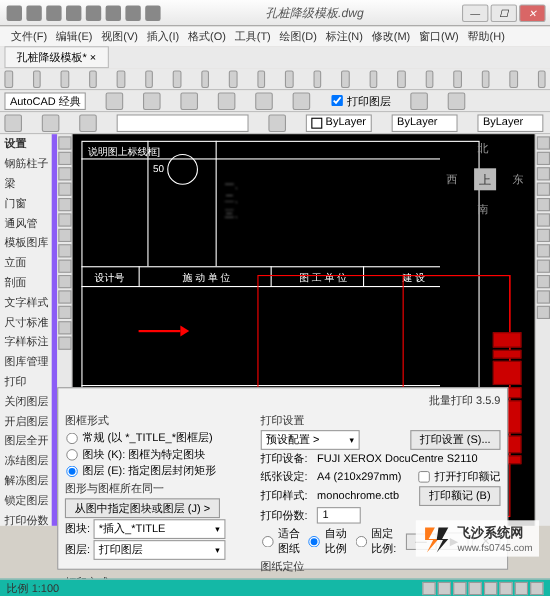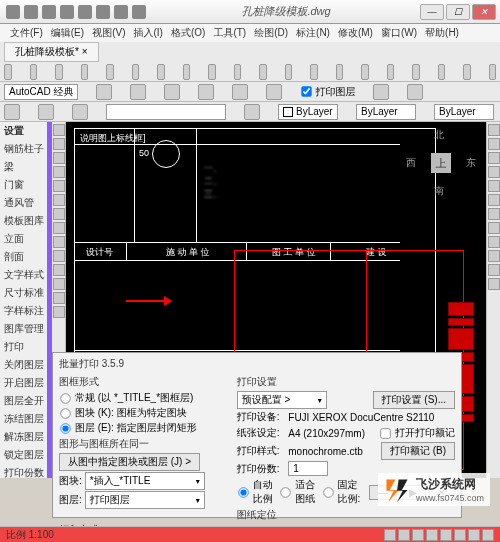--- a/index.html
+++ b/index.html
@@ -37,31 +37,31 @@
 .canvas .blur { color:#888; filter:blur(1px); }
 .canvas .circle { position:absolute; border:1px solid #fff; border-radius:50%; }
 .compass { position:absolute; right:10px; top:6px; width:70px; height:70px; display:flex; align-items:center; justify-content:center; color:#999; font-size:14px; }
 .compass .n { position:absolute; top:0; left:28px; }
 .compass .s { position:absolute; bottom:0; left:28px; }
 .compass .e { position:absolute; right:0; top:28px; }
 .compass .w { position:absolute; left:0; top:28px; }
 .compass .c { width:20px; height:20px; background:#bbb; color:#333; display:flex; align-items:center; justify-content:center; font-size:11px; }
 .redzone { position:absolute; right:12px; top:180px; bottom:20px; width:26px; }
 .redzone .rseg { background:#c00; border:1px solid #800; margin-bottom:2px; }
-.dialog { position:absolute; left:52px; right:38px; bottom:24px; height:166px; background:#f2f2f2; border:1px solid #999; padding:4px 6px; display:flex; flex-direction:column; gap:2px; }
+.dialog { position:absolute; left:52px; right:38px; bottom:24px; height:166px; background:#f2f2f2; border:1px solid #999; padding:4px 6px; display:flex; flex-direction:column; gap:2px;align-items:flex-end; }
 .dlg-title { font-size:10px; color:#333; margin-bottom:2px; }
 .dlg-cols { display:flex; gap:14px; flex:1; }
 .dcol { flex:1; position:relative; }
 .dlg-lbl { font-size:10px; color:#333; margin-bottom:2px; }
 .radio-row { display:flex; align-items:center; gap:3px; margin:1px 0; font-size:10px; }
 .radio-row input { transform:scale(0.8); margin:0; }
 .sel { background:#fff; border:1px solid #999; padding:1px 4px; font-size:10px; min-width:120px; display:inline-flex; align-items:center; }
 .sel .drop { margin-left:auto; font-size:8px; }
 .btn { background:#e8e8e8; border:1px solid #999; padding:1px 8px; font-size:10px; display:inline-block; }
-.statusbar { position:absolute; bottom:0; left:0; right:0; height:16px; background:#ef4444; border-top:1px solid #bbb; display:flex; align-items:center; padding:0 6px; font-size:10px; color:#333; }
+.statusbar { position:absolute; bottom:0; left:0; right:0; height:16px; background:#14b8a6; border-top:1px solid #bbb; display:flex; align-items:center; padding:0 6px; font-size:10px; color:#333; }
 .tray { margin-left:auto; display:flex; gap:2px; }
 .tray div { width:12px; height:12px; background:#ccc; border:1px solid #999; }
 .watermark { position:absolute; right:10px; bottom:36px; display:flex; align-items:center; gap:6px; background:rgba(255,255,255,0.85); padding:3px 6px; }
 .wm-logo { width:26px; height:26px; display:flex; align-items:center; justify-content:center; font-weight:bold; }
 .wm-logo svg { width:26px; height:26px; }
 .wm-txt { font-size:12px; color:#333; font-weight:bold; }
 .wm-url { font-size:9px; color:#666; }
 </style>
 </head>
 <body>
@@ -311,26 +311,26 @@
           </label>
       </div>
       <div class="radio-row">
         <span>打印样式:</span>&nbsp;<span>monochrome.ctb</span>
         <span style="flex:1"></span>
         <span class="btn">打印额记 (B)</span>
       </div>
       <div class="radio-row"><span>打印份数:</span>&nbsp;<span class="sel" style="min-width:40px">1</span></div>
       <div class="radio-row">
         <label class="radio-row">
+            <input type="radio" name="sc" style="">
+            <span>适合图纸</span>
+          </label>
+        <label class="radio-row">
             <input type="radio" name="sc" checked="" style="">
             <span>自动比例</span>
-          </label>
-        <label class="radio-row">
-            <input type="radio" name="sc" style="">
-            <span>适合图纸</span>
           </label>
         <label class="radio-row">
             <input type="radio" name="sc" style="">
             <span>固定比例:</span>
           </label>
         <span style="flex:1"></span>
         <span class="btn">—</span>
         <span class="btn">▶</span>
         <span class="btn">✕</span>
       </div>

